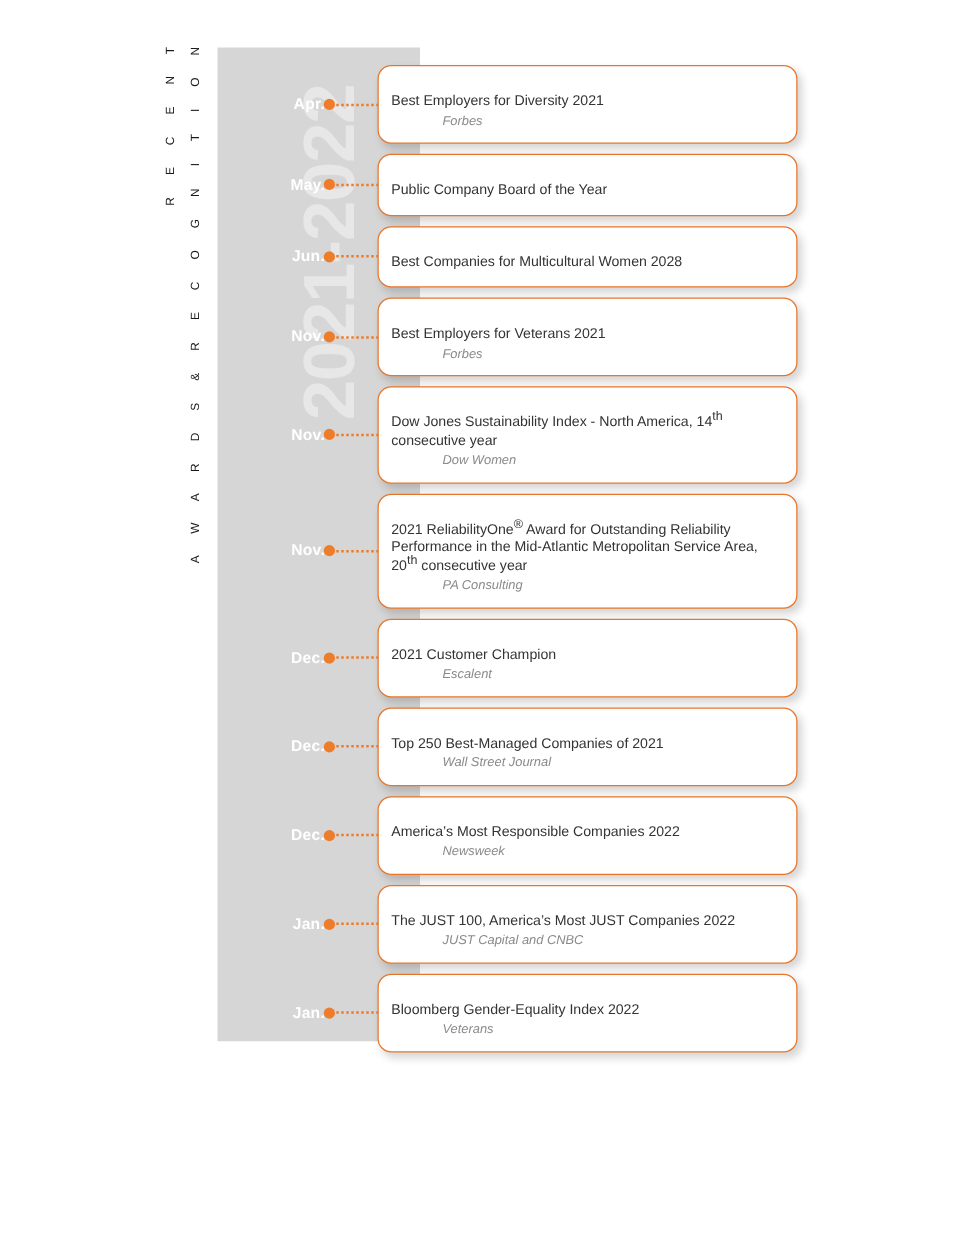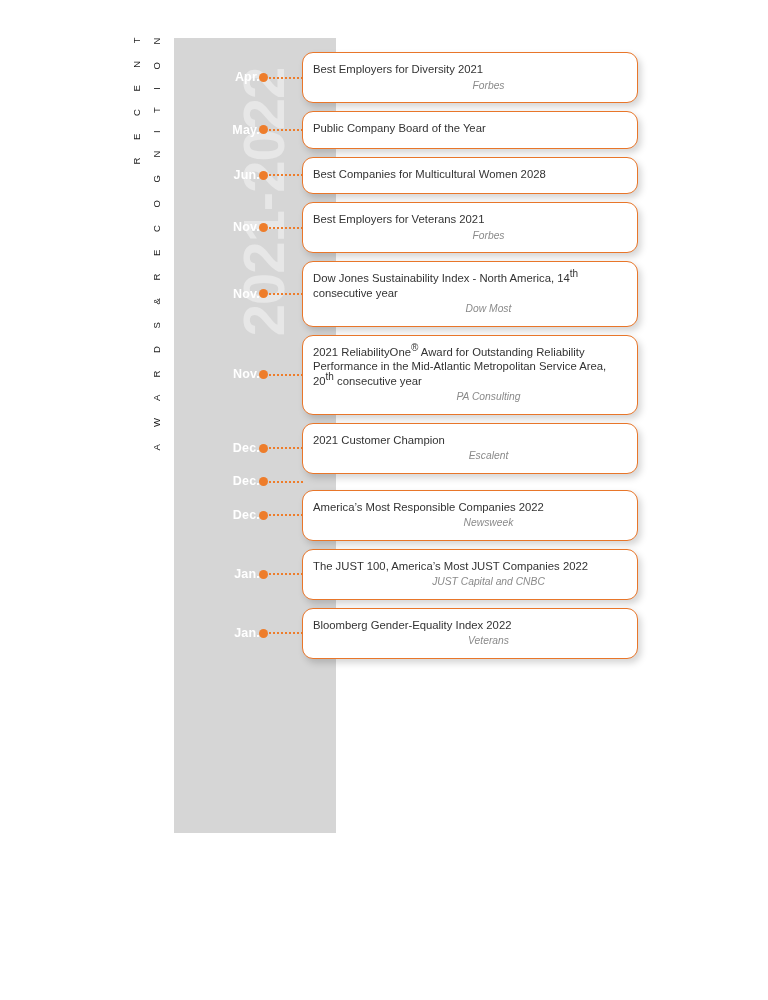--- a/index.html
+++ b/index.html
@@ -127,37 +127,36 @@
     border: 1.6px solid #e8762a;
     border-radius: 11px;
     box-shadow: 3px 4px 7px rgba(0,0,0,0.17);
     padding: 9px 14px 10px 10px;
   }
 
   .card-title {
     color: #333333;
     font-size: 11.3px;
     line-height: 14.5px;
-    margin: 0 0 2px 0;
+    margin: 12px 0 2px 0;
     font-weight: 400;
   }
   .card-title sup {
     font-size: 10px;
     vertical-align: super;
     line-height: 0;
   }
 
   .card-source {
     color: #8a8a8a;
     font-size: 10.3px;
     font-style: italic;
     line-height: 13.5px;
     margin: 0;
     padding-left: 41px;
-    text-align: center;
   }
 </style>
 </head>
 <body>
 
 <div id="page">
 
   <div class="side-label" id="label-recent">R E C E N T</div>
 
   <div class="side-label" id="label-awards">A W A R D S   &amp;   R E C O G N I T I O N</div>
@@ -200,21 +199,21 @@
           <p class="card-title">Best Employers for Veterans 2021</p>
           <p class="card-source">Forbes</p>
         </div>
       </div>
       <div class="tl-row">
         <div class="month">Nov.</div>
         <span class="dot"></span>
         <span class="connector"></span>
         <div class="card">
           <p class="card-title">Dow Jones Sustainability Index - North America, 14<sup>th</sup> consecutive year</p>
-          <p class="card-source">Dow Most</p>
+          <p class="card-source">Dow Women</p>
         </div>
       </div>
       <div class="tl-row">
         <div class="month">Nov.</div>
         <span class="dot"></span>
         <span class="connector"></span>
         <div class="card">
           <p class="card-title">2021 ReliabilityOne<sup>®</sup> Award for Outstanding Reliability Performance in the Mid-Atlantic Metropolitan Service Area, 20<sup>th</sup> consecutive year</p>
           <p class="card-source">PA Consulting</p>
         </div>
@@ -225,20 +224,24 @@
         <span class="connector"></span>
         <div class="card">
           <p class="card-title">2021 Customer Champion</p>
           <p class="card-source">Escalent</p>
         </div>
       </div>
       <div class="tl-row">
         <div class="month">Dec.</div>
         <span class="dot"></span>
         <span class="connector"></span>
+        <div class="card">
+          <p class="card-title">Top 250 Best-Managed Companies of 2021</p>
+          <p class="card-source">Wall Street Journal</p>
+        </div>
       </div>
       <div class="tl-row">
         <div class="month">Dec.</div>
         <span class="dot"></span>
         <span class="connector"></span>
         <div class="card">
           <p class="card-title">America’s Most Responsible Companies 2022</p>
           <p class="card-source">Newsweek</p>
         </div>
       </div>

